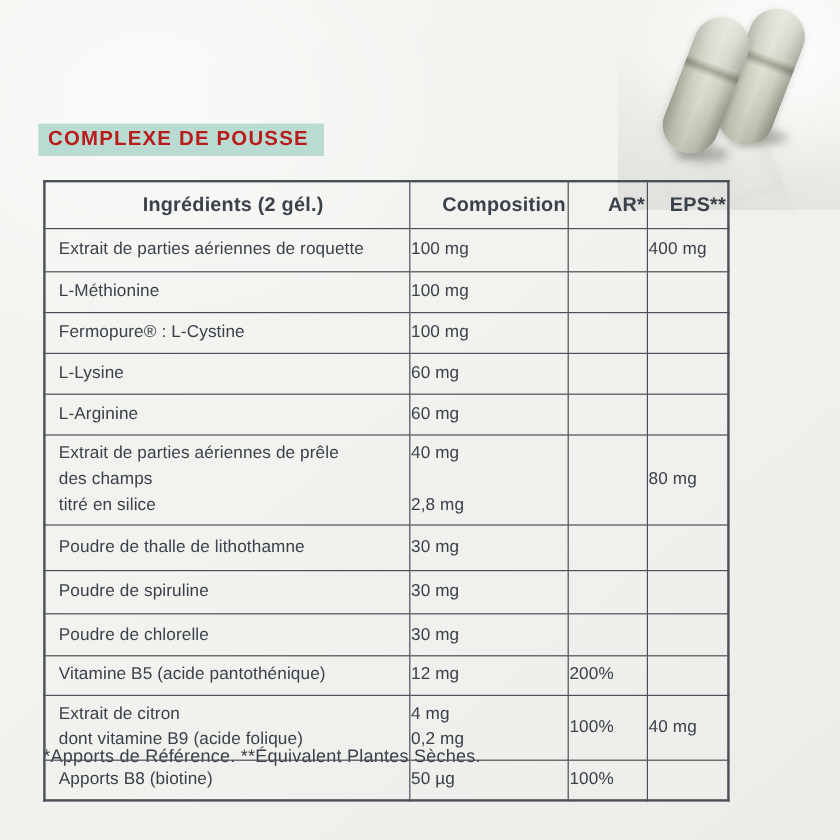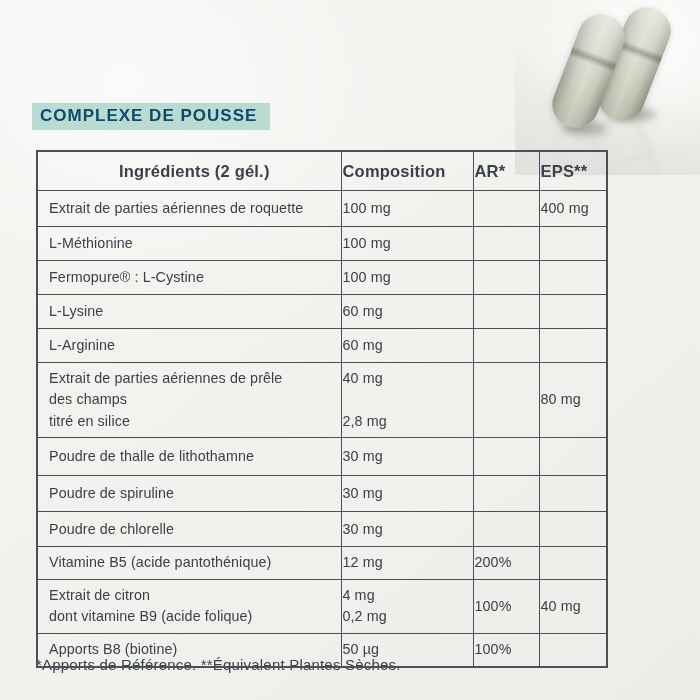--- a/index.html
+++ b/index.html
@@ -48,58 +48,58 @@
   .reflections .capsule { opacity:.34; filter:blur(1.5px); }
   .refl-front { left:41px; top:18px;  transform:rotate(-21deg); }
   .refl-back  { left:87px; top:2px;   transform:rotate(-21deg); }
 
   
   .title {
     position:absolute; left:32px; top:103px;
     background:#b9dbd2;
     padding:3px 13px 4px 8px;
     font-size:17px; font-weight:700; letter-spacing:1px;
-    color:#0c4a6e; white-space:nowrap;
+    color:#b91c1c; white-space:nowrap;
   }
 
   
   .table-wrap { position:absolute; left:36px; top:150px; z-index:2; }
   table.ingredients {
     border-collapse:collapse; table-layout:fixed;
     width:570px; background:transparent;
     border:2px solid #4a505a;
   }
   table.ingredients th, table.ingredients td {
     border:1.6px solid #4a505a;
     color:#3a414b;
     vertical-align:middle;
     overflow:hidden;
   }
   col.c-ing  { width:304px; }
   col.c-comp { width:132px; }
   col.c-ar   { width:66px;  }
   col.c-eps  { width:68px;  }
-  th { font-size:16.5px; font-weight:700; height:36px; text-align:left; letter-spacing:.2px; }
+  th { font-size:16.5px; font-weight:700; height:36px; text-align:right; letter-spacing:.2px; }
   th.col-ingredient { text-align:center; padding-left:11px; }
   td { font-size:14.3px; text-align:left; letter-spacing:.1px; }
   td.col-ingredient { text-align:left; padding:5px 4px 5px 11px; }
   .cell-line { display:block; line-height:1.5; white-space:nowrap; }
   .cell-line:empty { height:1.45em; }
   tbody tr { height:34px;padding-left:24px; }
   tbody tr:nth-child(1)  { height:36px; }
   tbody tr:nth-child(6)  { height:68px; }
   tbody tr:nth-child(7)  { height:38px;margin-left:32px; }
   tbody tr:nth-child(8)  { height:36px; }
   tbody tr:nth-child(9)  { height:35px; }
   tbody tr:nth-child(10) { height:30px; }
   tbody tr:nth-child(11) { height:54px; }
 
   
   .footnote {
-    position:absolute; left:36px; top:656px;
+    position:absolute; left:36px; top:622px;
     font-size:15px; letter-spacing:.2px; color:#3a414b;
   }
 </style>
 </head>
 <body>
 
 <div class="page">
 
   <div class="photo-area"></div>
   <div class="contact-shadow shadow-back"></div>

